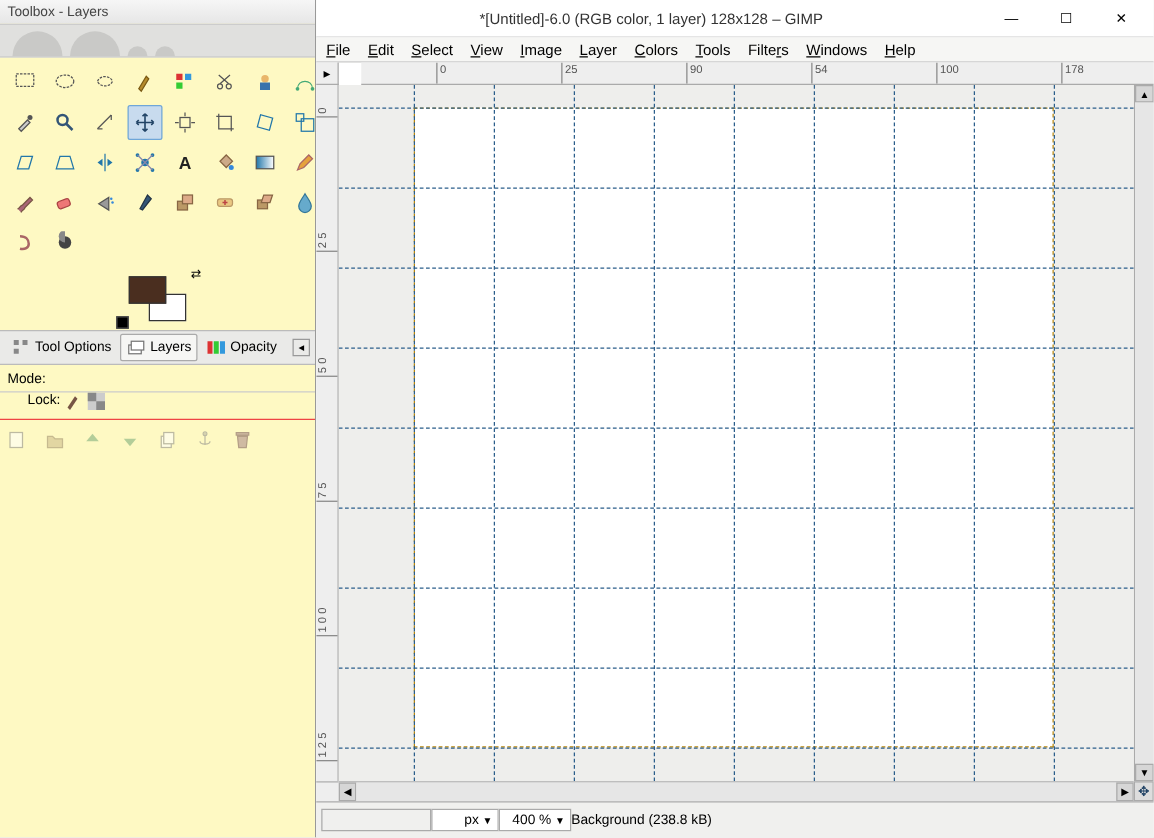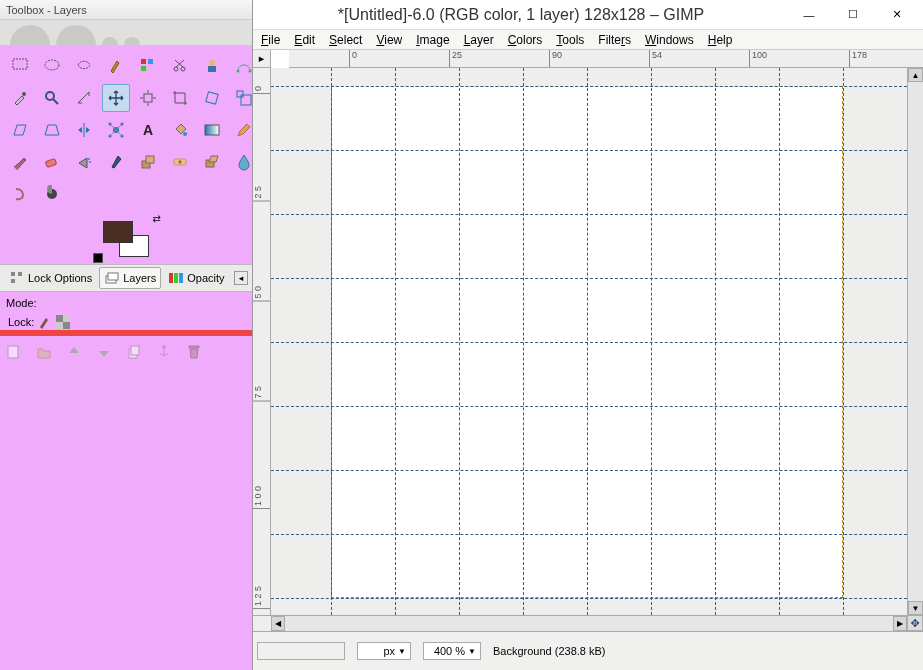--- a/index.html
+++ b/index.html
@@ -1,17 +1,17 @@
 <!DOCTYPE html>
 <html><head>
 <meta charset="utf-8">
 <style>
 * { box-sizing: border-box; margin: 0; padding: 0; }
 body { font-family: "Segoe UI", Tahoma, sans-serif; font-size: 11px; background: #e8e8e8; width: 923px; height: 670px; overflow: hidden; display: flex; }
-.toolbox-panel { width: 253px; height: 670px; background: #f0abfc; display: flex; flex-direction: column; border-right: 1px solid #999; }
+.toolbox-panel { width: 253px; height: 670px; background: #fef9c3; display: flex; flex-direction: column; border-right: 1px solid #999; }
 .tb-title { height: 20px; background: linear-gradient(#f6f6f6,#e6e6e6); border-bottom: 1px solid #ccc; display: flex; align-items: center; padding: 0 6px; color: #444; }
 .tb-header-deco { height: 26px; background: #e0e0de; border-bottom: 1px solid #ccc; display:flex;align-items:flex-end;gap:6px;padding:0 10px;}
 .tb-header-deco .arc{width:40px;height:20px;border-top-left-radius:20px;border-top-right-radius:20px;background:#c9c9c7;}
 .tb-header-deco .arc.sm{width:16px;height:8px;}
 .tool-grid { padding: 6px; display: grid; grid-template-columns: repeat(8,28px); grid-auto-rows: 28px; gap: 4px; }
 .tool { display:flex;align-items:center;justify-content:center;border:1px solid transparent;border-radius:2px;cursor:pointer;}
 .tool.selected { background:#c8dbee;border:1px solid #6fa6d8;}
 .tool svg{width:18px;height:18px;}
 .color-swatch-area{height:50px;display:flex;align-items:center;justify-content:center;}
 .swatch-wrap{position:relative;width:46px;height:36px;}
@@ -21,32 +21,32 @@
 .swatch-reset{position:absolute;bottom:-6px;left:-10px;width:10px;height:10px;border:1px solid #555;background:#000;}
 .tabs-row{display:flex;align-items:center;height:28px;border-top:1px solid #bbb;border-bottom:1px solid #bbb;background:#eaeae8;padding:0 4px;gap:2px;}
 .tab{display:flex;align-items:center;gap:3px;padding:2px 4px;border:1px solid transparent;border-radius:2px;cursor:pointer;}
 .tab.active{background:#f6f6f4;border:1px solid #aaa;}
 .tab-icon{width:16px;height:16px;display:inline-block;}
 .arrow-widget{margin-left:auto;border:1px solid #999;width:14px;height:14px;font-size:9px;display:flex;align-items:center;justify-content:center;}
 .mode-row{display:flex;align-items:center;height:22px;padding:0 6px;border-bottom:1px solid #ccc;}
 .mode-row select{flex:1;margin-left:4px;height:18px;font-size:11px;}
 .opacity-row{display:flex;align-items:center;height:22px;background:#b8b8b6;border-bottom:1px solid #aaa;padding:0 6px;justify-content:space-between;}
 .opacity-row .spin{width:8px;display:flex;flex-direction:column;font-size:6px;line-height:4px;margin-left:2px;}
-.lock-row{display:flex;align-items:center;height:22px;padding:0 8px;gap:4px;border-bottom:6px solid #ef4444;}
+.lock-row{display:flex;height:22px;padding:0 22px;gap:4px;border-bottom:1px solid #ef4444;}
 .lock-row .brush-ic, .lock-row .alpha-ic{width:14px;height:14px;display:inline-block;}
 .layers-list{flex:1;background:#fff;border:1px solid #ccc;margin:2px 4px;overflow:auto;}
 .layer-row{display:flex;align-items:center;height:26px;border-bottom:1px solid #eee;}
 .vis-eye{width:24px;display:flex;justify-content:center;}
 .layer-thumb{width:72px;height:18px;margin-right:6px;}
 .layer-name{font-weight:bold;}
 .layer-actions{height:32px;display:flex;align-items:center;padding:0 6px;gap:14px;}
 .layer-actions .la{width:16px;height:16px;opacity:0.55;cursor:pointer;}
 .main-panel{flex:1;display:flex;flex-direction:column;background:#fff;}
 .win-titlebar{height:30px;display:flex;align-items:center;background:#fff;border-bottom:1px solid #ddd;}
-.win-title{flex:1;text-align:center;font-size:16px;color:#333;}
+.win-title{flex:1;text-align:center;font-size:12px;color:#333;}
 .win-btns{display:flex;gap:4px;margin-right:6px;}
 .win-btn{width:40px;height:22px;display:flex;align-items:center;justify-content:center;border:1px solid transparent;}
 .menu-bar{height:20px;display:flex;align-items:center;gap:14px;padding:0 8px;border-bottom:1px solid #ccc;background:#f6f6f4;font-size:12px;}
 .menu-item{cursor:pointer;}
 .menu-item .ul{text-decoration:underline;}
 .top-ruler{height:18px;background:#eee;border-bottom:1px solid #aaa;position:relative;margin-left:18px;overflow:hidden;font-size:9px;color:#555;}
 .top-ruler .tick{position:absolute;top:0;height:100%;border-left:1px solid #888;padding-left:2px;}
 .canvas-row{flex:1;display:flex;overflow:hidden;}
 .left-ruler{width:18px;background:#eee;border-right:1px solid #aaa;position:relative;font-size:9px;color:#555;}
 .left-ruler .tick{position:absolute;left:0;width:100%;border-top:1px solid #888;writing-mode:vertical-rl;transform:rotate(180deg);padding-top:2px;text-align:right;}
@@ -54,21 +54,21 @@
 .canvas-surface{position:absolute;background:#fff;}
 .sel-border{position:absolute;border:1px dashed #b8860b;}
 .grid-v{position:absolute;top:0;bottom:0;border-left:1px dashed #2b5e8b;}
 .grid-h{position:absolute;left:0;right:0;border-top:1px dashed #2b5e8b;}
 .right-scroll{width:16px;background:#eaeaea;border-left:1px solid #aaa;display:flex;flex-direction:column;}
 .sb-btn{height:14px;background:#d6d6d6;border:1px solid #aaa;font-size:8px;display:flex;align-items:center;justify-content:center;}
 .sb-track{flex:1;background:#e6e6e6;}
 .bottom-scroll-row{height:16px;display:flex;}
 .bottom-scroll{flex:1;background:#eaeaea;border-top:1px solid #aaa;display:flex;}
 .nav-widget{width:16px;height:16px;background:#ddd;border:1px solid #aaa;display:flex;align-items:center;justify-content:center;color:#246;}
-.status-bar{height:39px;display:flex;align-items:center;border-top:1px solid #aaa;background:#f0f0ee;padding:0 4px;gap:12px;font-size:11px;}
+.status-bar{height:29px;display:flex;align-items:center;border-top:1px solid #aaa;background:#f0f0ee;padding:0 4px;gap:0;font-size:11px;}
 .status-field{height:18px;border:1px solid #aaa;background:#fff;display:flex;align-items:center;padding:0 4px;justify-content:flex-end;}
 .status-field.unit{width:54px;}
 .status-field.zoom{width:58px;}
 .dd-arrow{font-size:8px;margin-left:3px;}
 .coord-field{width:88px;height:18px;border:1px solid #aaa;display:flex;align-items:center;padding:0 4px;}
 </style>
 </head>
 <body>
 
 <div class="toolbox-panel">
@@ -297,21 +297,21 @@
     </div>
   </div>
 
   <div class="tabs-row">
     <div class="tab">
       <span class="tab-icon"><svg viewBox="0 0 16 16">
             <rect x="2" y="2" width="4" height="4" fill="#888"></rect>
             <rect x="9" y="2" width="4" height="4" fill="#888"></rect>
             <rect x="2" y="9" width="4" height="4" fill="#888"></rect>
           </svg></span>
-      <span>Lock Options</span>
+      <span>Tool Options</span>
     </div>
     <div class="tab active">
       <span class="tab-icon"><svg viewBox="0 0 16 16">
             <rect x="2" y="6" width="10" height="7" fill="#fff" stroke="#777"></rect>
             <rect x="4" y="3" width="10" height="7" fill="#fff" stroke="#777"></rect>
           </svg></span>
       <span>Layers</span>
     </div>
     <div class="tab">
       <span class="tab-icon"><svg viewBox="0 0 16 16">

